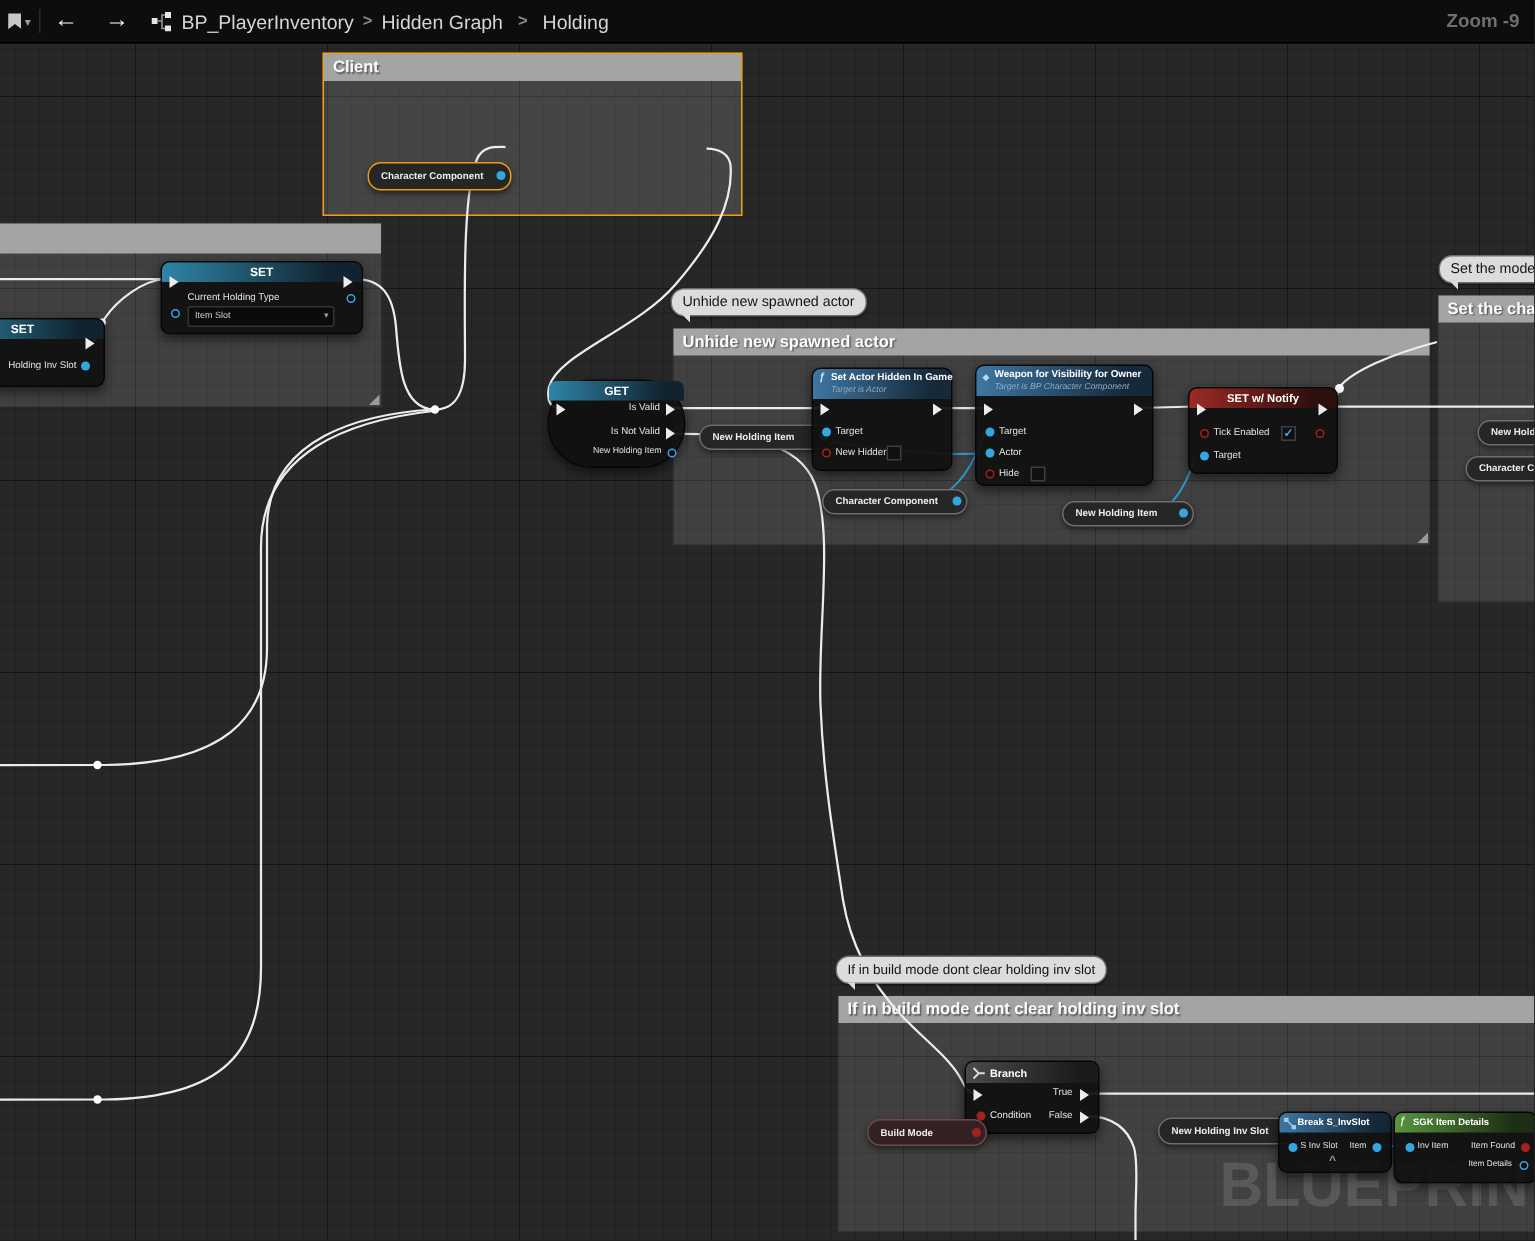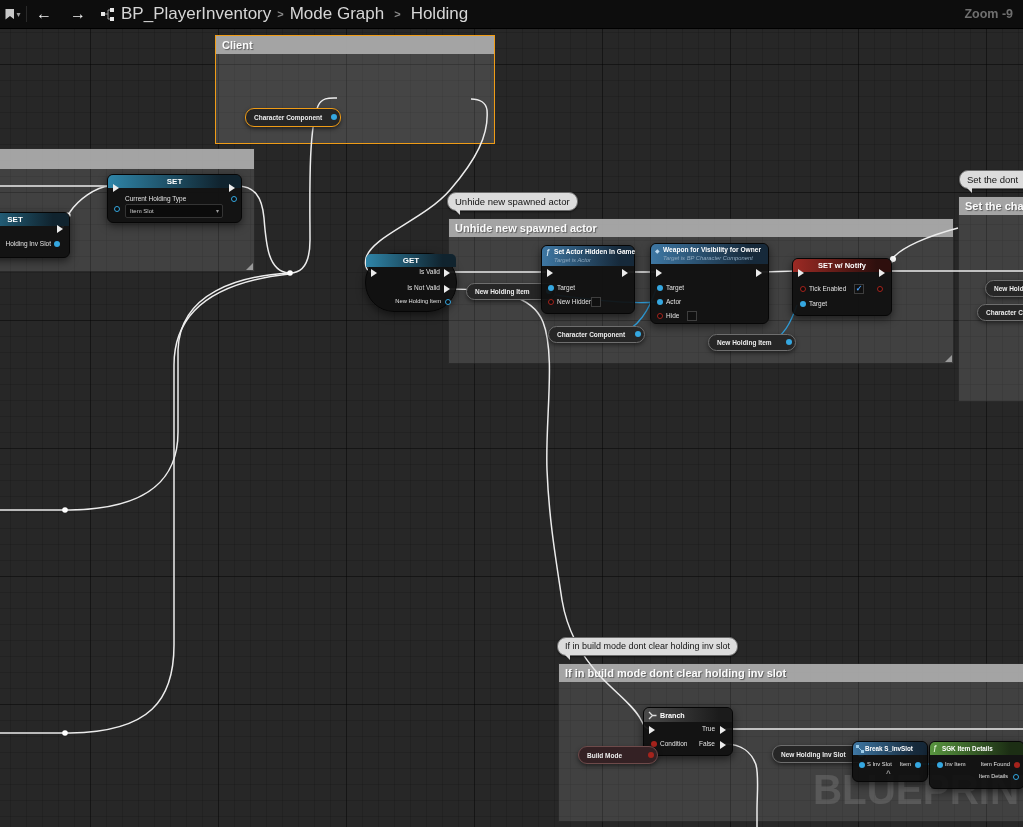--- a/index.html
+++ b/index.html
@@ -12,21 +12,21 @@
       linear-gradient(90deg,rgba(0,0,0,.38) 1px,transparent 1px),
       linear-gradient(rgba(0,0,0,.13) 1px,transparent 1px),
       linear-gradient(90deg,rgba(0,0,0,.13) 1px,transparent 1px);
     background-size:128px 128px,128px 128px,16px 16px,16px 16px;
     background-position:90px 64px,90px 64px,10px 0,10px 0;}
   
   #topbar{position:absolute;left:0;top:0;width:1023px;height:28px;background:#0d0d0d;z-index:50;display:flex;align-items:center;color:#cfcfcf;border-bottom:1px solid #000;}
   .tb-ic{display:inline-flex;align-items:center;justify-content:center;height:28px;}
   .bookmark{width:9px;height:11px;background:#c8c8c8;clip-path:polygon(0 0,100% 0,100% 100%,50% 68%,0 100%);}
   .arrow{font-size:16px;font-weight:bold;color:#f0f0f0;}
-  .crumb{font-size:17px;color:#d6d6d6;}
+  .crumb{font-size:13px;color:#d6d6d6;}
   .crumb-sep{font-size:11px;color:#8a8a8a;font-weight:bold;padding:0 6px;}
   .zoomlbl{margin-left:auto;padding-right:10px;font-size:12.5px;font-weight:bold;color:#6f6f6f;}
   
   .cmt{position:absolute;background:rgba(255,255,255,.12);border:1px solid rgba(0,0,0,.35);z-index:1;}
   .cmth{position:absolute;left:0;top:0;right:0;height:18px;background:rgba(173,173,173,.92);color:#fbfbfb;font-size:11px;font-weight:bold;line-height:18px;padding-left:6px;white-space:nowrap;overflow:hidden;text-shadow:1px 1px 1px rgba(0,0,0,.45);}
   .resize{position:absolute;right:1px;bottom:1px;width:0;height:0;border-left:7px solid transparent;border-bottom:7px solid #9a9a9a;}
   
   .tt{position:absolute;background:#dcdcdc;border:1px solid #6d6d6d;border-radius:9px;color:#141414;font-size:9.5px;line-height:17px;height:17px;padding:0 7px;white-space:nowrap;z-index:6;box-shadow:0 1px 2px rgba(0,0,0,.5);}
   .tt:after{content:"";position:absolute;left:7px;bottom:-5px;border:5px solid transparent;border-top:5px solid #dcdcdc;border-bottom:0;border-right:0;}
   
@@ -284,21 +284,21 @@
     </div>
 
     <div class="cap" style="left:985px;top:280px;width:60px;height:15px;">
       <span>New Holding Item</span>
     </div>
     <div class="cap" style="left:977px;top:304px;width:60px;height:15px;">
       <span>Character Component</span>
     </div>
 
     <div class="tt" style="left:447px;top:192px;"><span>Unhide new spawned actor</span></div>
-    <div class="tt" style="left:959px;top:170px;width:70px;"><span>Set the dont</span></div>
+    <div class="tt" style="left:959px;top:170px;width:70px;"><span>Set the mode</span></div>
     <div class="tt" style="left:557px;top:637px;font-size:9px;"><span>If in build mode dont clear holding inv slot</span></div>
 
   </div>
 
   <div id="topbar">
     <span class="tb-ic" style="width:26px;gap:2px;">
       <span class="bookmark"></span>
       <span style="font-size:8px;color:#9a9a9a;">▾</span>
     </span>
     <span style="width:1px;height:16px;background:#2a2a2a;"></span>
@@ -311,19 +311,19 @@
     <span class="tb-ic" style="width:26px;">
       <svg width="14" height="13" viewBox="0 0 14 13">
           <rect x="0" y="4" width="4" height="4" fill="#e6e6e6"></rect>
           <rect x="9" y="0" width="4" height="4" fill="#e6e6e6"></rect>
           <rect x="9" y="9" width="4" height="4" fill="#e6e6e6"></rect>
           <path d="M4 6 H7 V2 H9 M7 6 V11 H9" stroke="#9a9a9a" fill="none"></path>
         </svg>
     </span>
     <span class="crumb">BP_PlayerInventory</span>
     <span class="crumb-sep">&gt;</span>
-    <span class="crumb">Mode Graph</span>
+    <span class="crumb">Hidden Graph</span>
     <span class="crumb-sep" style="padding:0 10px;">&gt;</span>
     <span class="crumb">Holding</span>
     <span class="zoomlbl">Zoom -9</span>
   </div>
 
 </div>
 
 </body></html>

